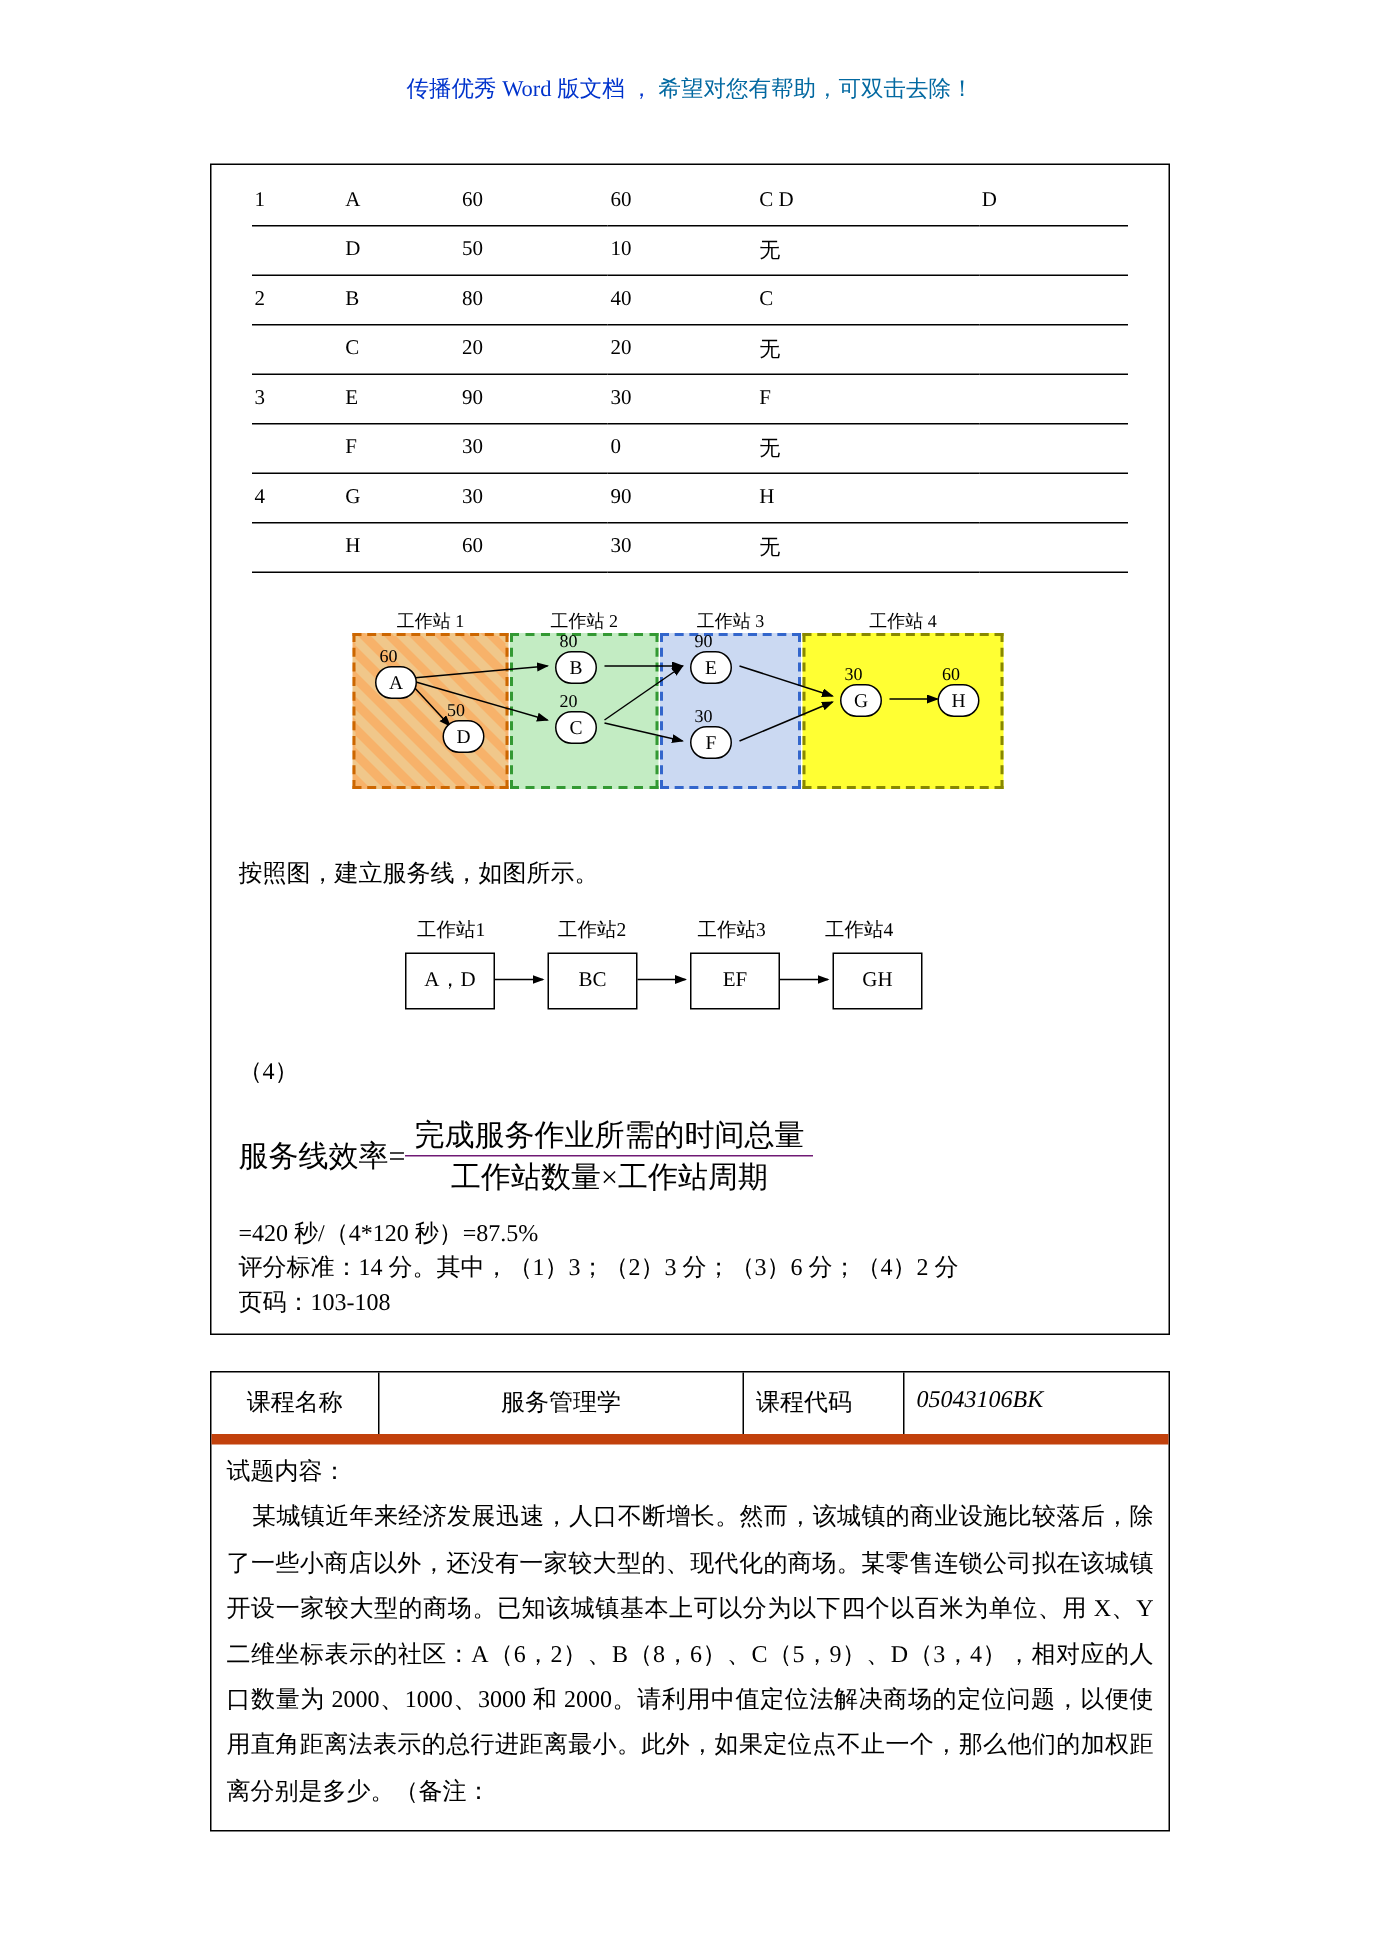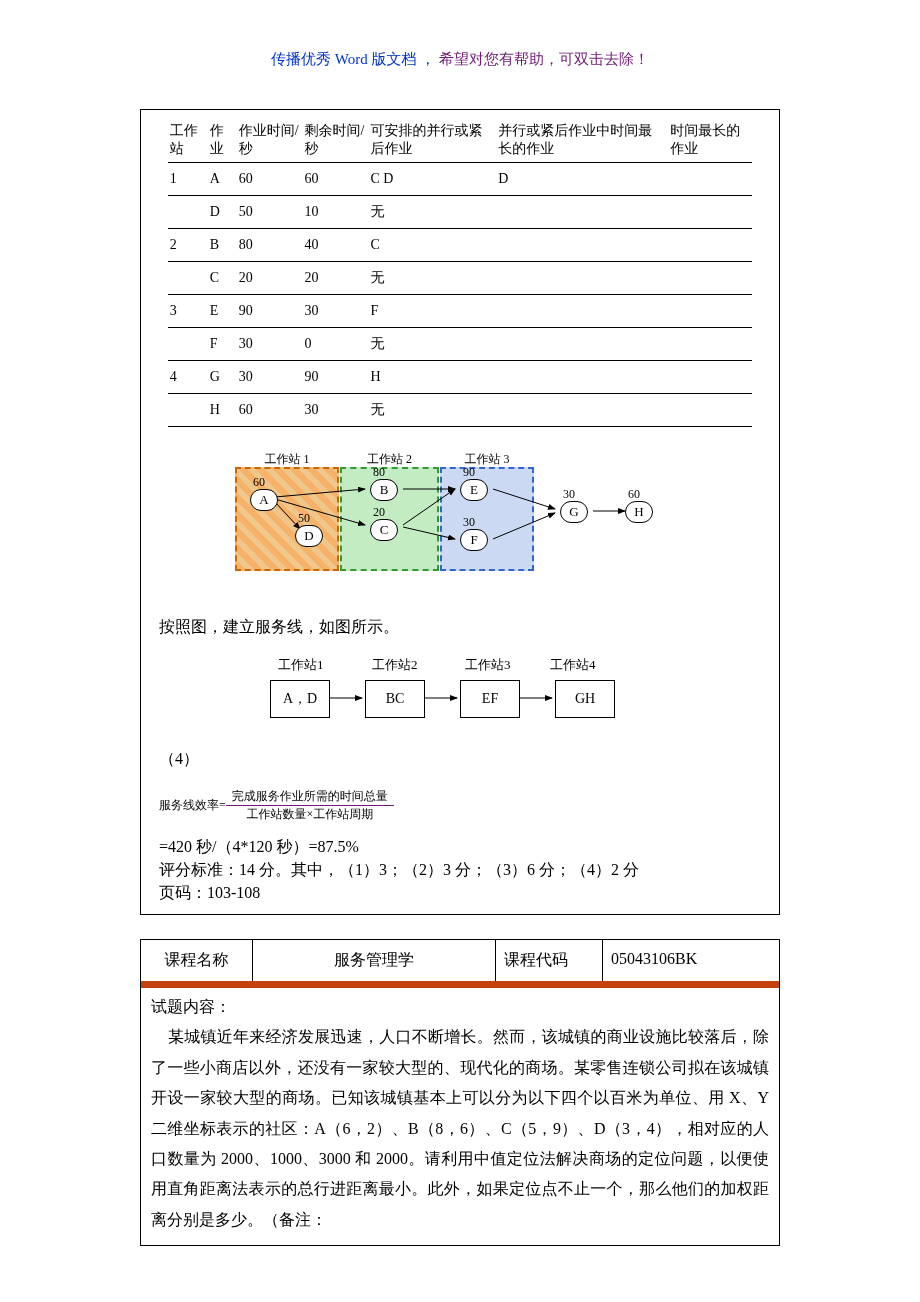--- a/index.html
+++ b/index.html
@@ -12,21 +12,21 @@
   .page {
     width: 920px;
     padding: 50px 0;
   }
   .header-note {
     text-align: center;
     font-size: 15px;
     margin-bottom: 40px;
   }
   .header-note .blue { color: #0033cc; margin-top: 32px; }
-  .header-note .red { color: #701a75; }
+  .header-note .red { color: #0369a1; }
   .outer-box {
     border: 1px solid #000;
     margin: 0 140px;
     padding: 0;
   }
   .inner-content {
     padding: 8px 8px;
   }
   table.t1 {
     border-collapse: collapse;
@@ -113,21 +113,21 @@
     text-align: center;
     line-height: 36px;
     font-size: 14px;
   }
   .flow2 svg {
     position: absolute;
     left: 0; top: 24px;
     width: 380px; height: 40px;
   }
   .formula-row {
-    font-size: 12px;
+    font-size: 20px;
     padding: 0 10px;
     margin: 14px 0;
     display: flex;
     align-items: center;
   }
   .frac {
     display: inline-block;
     text-align: center;
     vertical-align: middle;
   }
@@ -148,21 +148,21 @@
     border-bottom: 7px solid #c2410c;
   }
   .row-top > div {
     border-right: 1px solid #000;
     padding: 10px 8px;
   }
   .row-top > div:last-child { border-right: none; }
   .c-name-l { width: 95px; text-align: center; }
   .c-name-v { flex: 1; text-align: center; }
   .c-code-l { width: 90px; }
-  .c-code-v { width: 160px; }
+  .c-code-v { width: 160px; font-style: italic; }
   .box2-para {
     padding: 4px 10px 10px 10px;
     line-height: 1.9;
     text-align: justify;
     font-family: Liberation Serif, serif;
   }
 </style>
 </head>
 <body>
 
@@ -171,29 +171,20 @@
   <div class="header-note">
     <span class="blue">传播优秀 Word 版文档 ，</span>
     <span class="red">希望对您有帮助，可双击去除！</span>
   </div>
 
   <div class="outer-box">
     <div class="inner-content">
 
       <table class="t1">
         <tbody>
-            <tr>
-          <th>工作站</th>
-          <th>作业</th>
-          <th>作业时间/秒</th>
-          <th>剩余时间/秒</th>
-          <th>可安排的并行或紧后作业</th>
-          <th>并行或紧后作业中时间最长的作业</th>
-          <th>时间最长的作业</th>
-        </tr>
         <tr>
               <td>1</td>
               <td>A</td>
               <td>60</td>
               <td>60</td>
               <td>C D</td>
               <td>D</td>
               <td></td>
             </tr>
         <tr>
@@ -264,20 +255,23 @@
 
       <div class="diagram-area">
         <div class="ws-box ws1">
             <div class="ws-label">工作站 1</div>
           </div>
         <div class="ws-box ws2">
             <div class="ws-label">工作站 2</div>
           </div>
         <div class="ws-box ws3">
             <div class="ws-label">工作站 3</div>
+          </div>
+        <div class="ws-box ws4">
+            <div class="ws-label">工作站 4</div>
           </div>
 
         <svg class="arrows">
           <defs>
               <marker id="ah" markerWidth="8" markerHeight="8" refX="7" refY="3" orient="auto">
                 <path d="M0,0 L8,3 L0,6 Z" fill="#000"></path>
               </marker>
             </defs>
           <line x1="40" y1="55" x2="65" y2="82" stroke="#000" marker-end="url(#ah)"></line>
           <line x1="40" y1="50" x2="130" y2="42" stroke="#000" marker-end="url(#ah)"></line>

